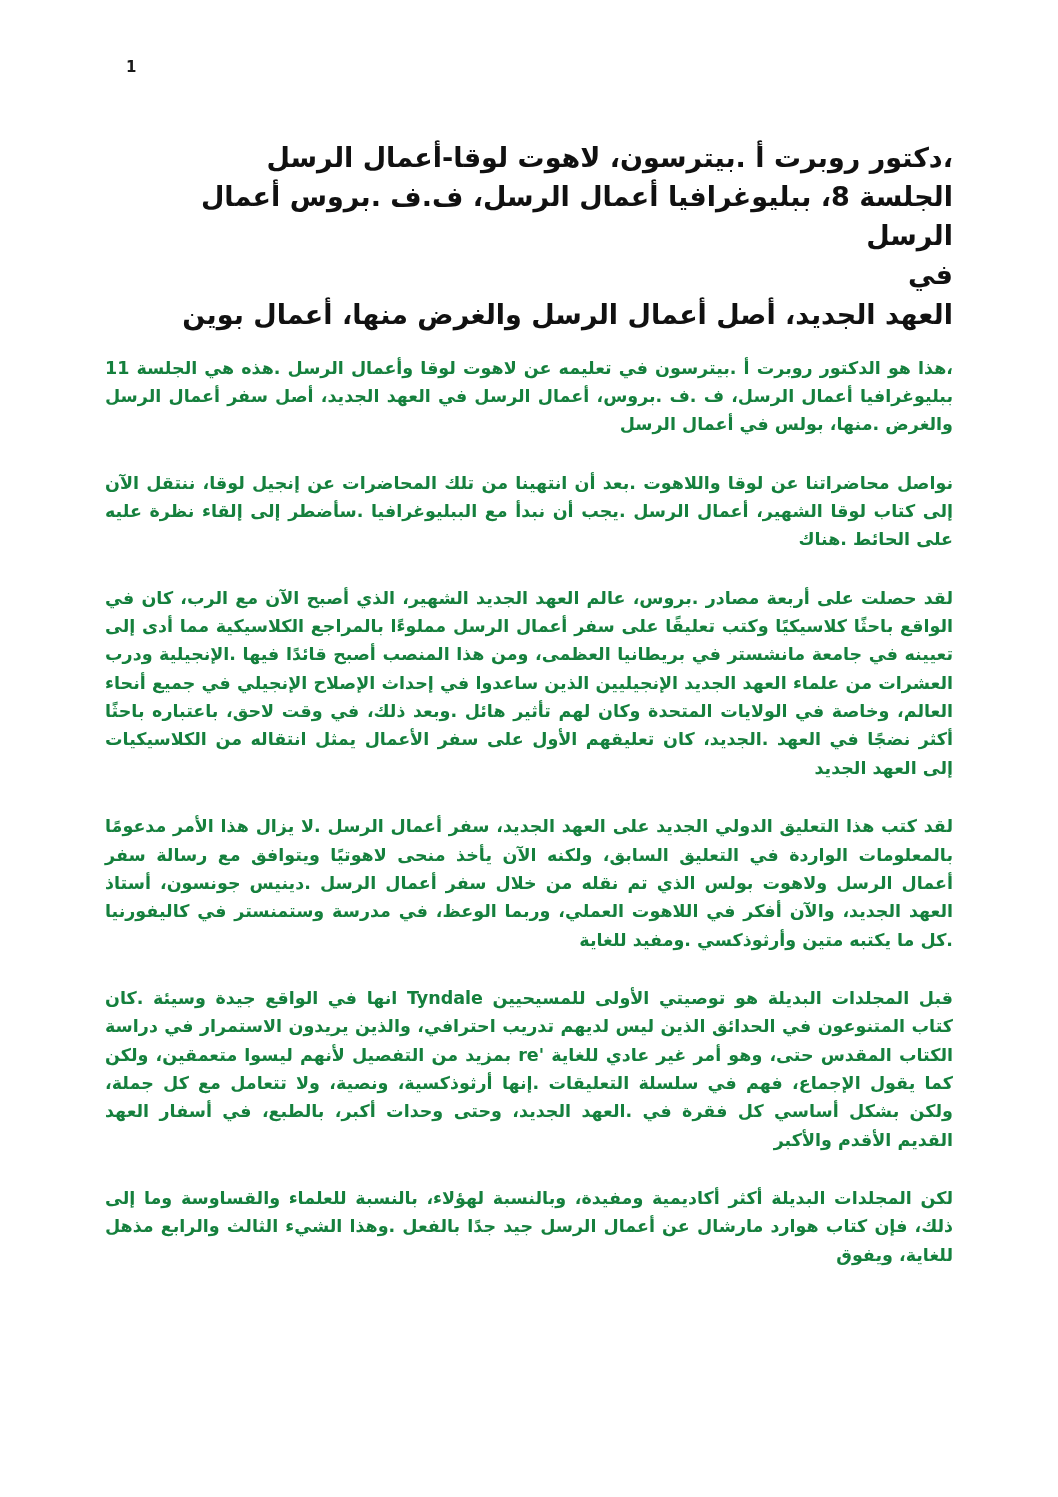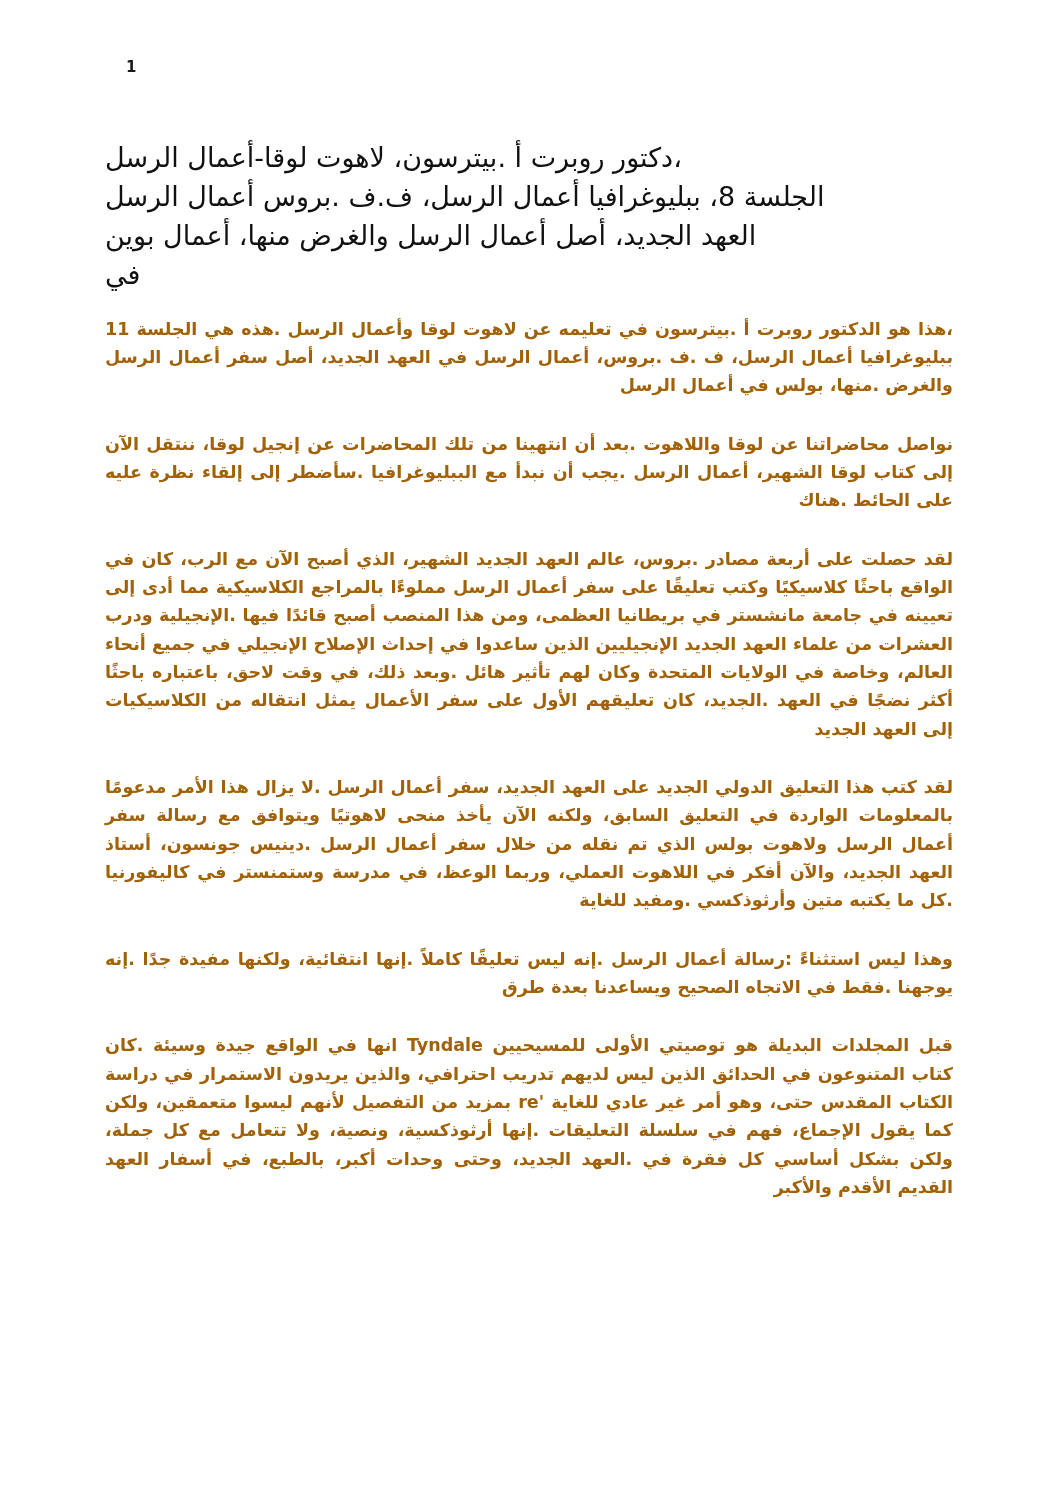--- a/index.html
+++ b/index.html
@@ -23,59 +23,59 @@
     position: absolute;
     top: 58px;
     left: 126px;
     font-size: 15px;
     font-weight: 700;
     color: #1a1a1a;
     direction: ltr;
   }
   .doc-title {
     direction: rtl;
-    text-align: left;
-    font-weight: 400;
+    text-align: right;
+    font-weight: 700;
     font-size: 27px;
     line-height: 1.45;
     margin: 78px 0 20px 0;
     color: #111111;
   }
   .doc-title .title-line {
     display: block;
   }
   .doc-body {
     direction: rtl;
     text-align: justify;
     text-align-last: right;
     font-size: 17.5px;
     font-weight: 600;
     line-height: 1.62;
-    color: #a16207;
+    color: #15803d;
   }
   .doc-body p {
     margin: 0 0 30px 0;
   }
 </style>
 </head>
 <body>
 
 <div class="page">
 
   <div class="page-number">1</div>
 
   <h1 class="doc-title">
     <span class="title-line">،دكتور روبرت أ .بيترسون، لاهوت لوقا-أعمال الرسل</span>
     <span class="title-line">الجلسة 8، ببليوغرافيا أعمال الرسل، ف.ف .بروس أعمال الرسل</span>
+    <span class="title-line">في</span>
     <span class="title-line">العهد الجديد، أصل أعمال الرسل والغرض منها، أعمال بوين</span>
-    <span class="title-line">في</span>
   </h1>
 
   <div class="doc-body">
     <p>،هذا هو الدكتور روبرت أ .بيترسون في تعليمه عن لاهوت لوقا وأعمال الرسل .هذه هي الجلسة 11 ببليوغرافيا أعمال الرسل، ف .ف .بروس، أعمال الرسل في العهد الجديد، أصل سفر أعمال الرسل والغرض .منها، بولس في أعمال الرسل</p>
     <p>نواصل محاضراتنا عن لوقا واللاهوت .بعد أن انتهينا من تلك المحاضرات عن إنجيل لوقا، ننتقل الآن إلى كتاب لوقا الشهير، أعمال الرسل .يجب أن نبدأ مع الببليوغرافيا .سأضطر إلى إلقاء نظرة عليه على الحائط .هناك</p>
     <p>لقد حصلت على أربعة مصادر .بروس، عالم العهد الجديد الشهير، الذي أصبح الآن مع الرب، كان في الواقع باحثًا كلاسيكيًا وكتب تعليقًا على سفر أعمال الرسل مملوءًا بالمراجع الكلاسيكية مما أدى إلى تعيينه في جامعة مانشستر في بريطانيا العظمى، ومن هذا المنصب أصبح قائدًا فيها .الإنجيلية ودرب العشرات من علماء العهد الجديد الإنجيليين الذين ساعدوا في إحداث الإصلاح الإنجيلي في جميع أنحاء العالم، وخاصة في الولايات المتحدة وكان لهم تأثير هائل .وبعد ذلك، في وقت لاحق، باعتباره باحثًا أكثر نضجًا في العهد .الجديد، كان تعليقهم الأول على سفر الأعمال يمثل انتقاله من الكلاسيكيات إلى العهد الجديد</p>
     <p>لقد كتب هذا التعليق الدولي الجديد على العهد الجديد، سفر أعمال الرسل .لا يزال هذا الأمر مدعومًا بالمعلومات الواردة في التعليق السابق، ولكنه الآن يأخذ منحى لاهوتيًا ويتوافق مع رسالة سفر أعمال الرسل ولاهوت بولس الذي تم نقله من خلال سفر أعمال الرسل .دينيس جونسون، أستاذ العهد الجديد، والآن أفكر في اللاهوت العملي، وربما الوعظ، في مدرسة وستمنستر في كاليفورنيا .كل ما يكتبه متين وأرثوذكسي .ومفيد للغاية</p>
-    <p>وهذا ليس استثناءً :رسالة أعمال الرسل .إنه ليس تعليقًا كاملاً .إنها انتقائية، ولكنها مفيدة جدًا .إنه يوجهنا .فقط في الاتجاه الصحيح ويساعدنا بعدة طرق</p>
     <p>قبل المجلدات البديلة هو توصيتي الأولى للمسيحيين Tyndale انها في الواقع جيدة وسيئة .كان كتاب المتنوعون في الحدائق الذين ليس لديهم تدريب احترافي، والذين يريدون الاستمرار في دراسة الكتاب المقدس حتى، وهو أمر غير عادي للغاية 're بمزيد من التفصيل لأنهم ليسوا متعمقين، ولكن كما يقول الإجماع، فهم في سلسلة التعليقات .إنها أرثوذكسية، ونصية، ولا تتعامل مع كل جملة، ولكن بشكل أساسي كل فقرة في .العهد الجديد، وحتى وحدات أكبر، بالطبع، في أسفار العهد القديم الأقدم والأكبر</p>
+    <p>لكن المجلدات البديلة أكثر أكاديمية ومفيدة، وبالنسبة لهؤلاء، بالنسبة للعلماء والقساوسة وما إلى ذلك، فإن كتاب هوارد مارشال عن أعمال الرسل جيد جدًا بالفعل .وهذا الشيء الثالث والرابع مذهل للغاية، ويفوق</p>
   </div>
 
 </div>
 
 </body></html>

